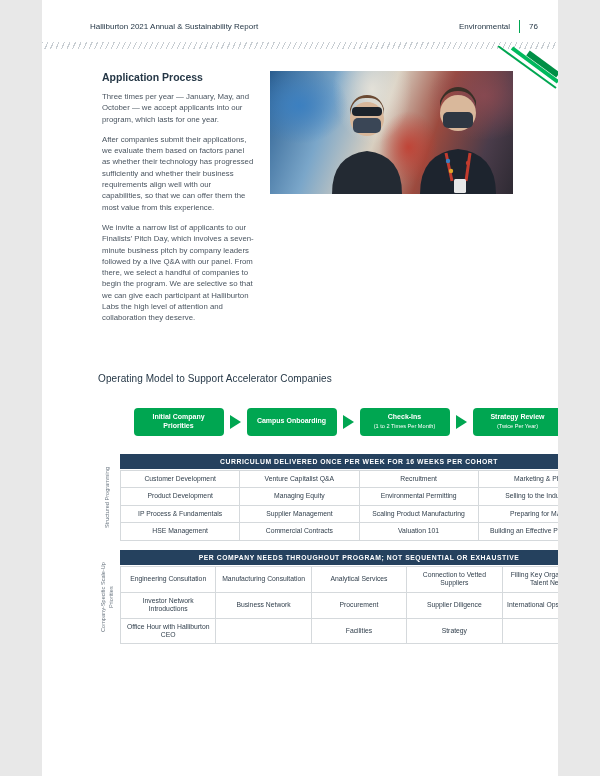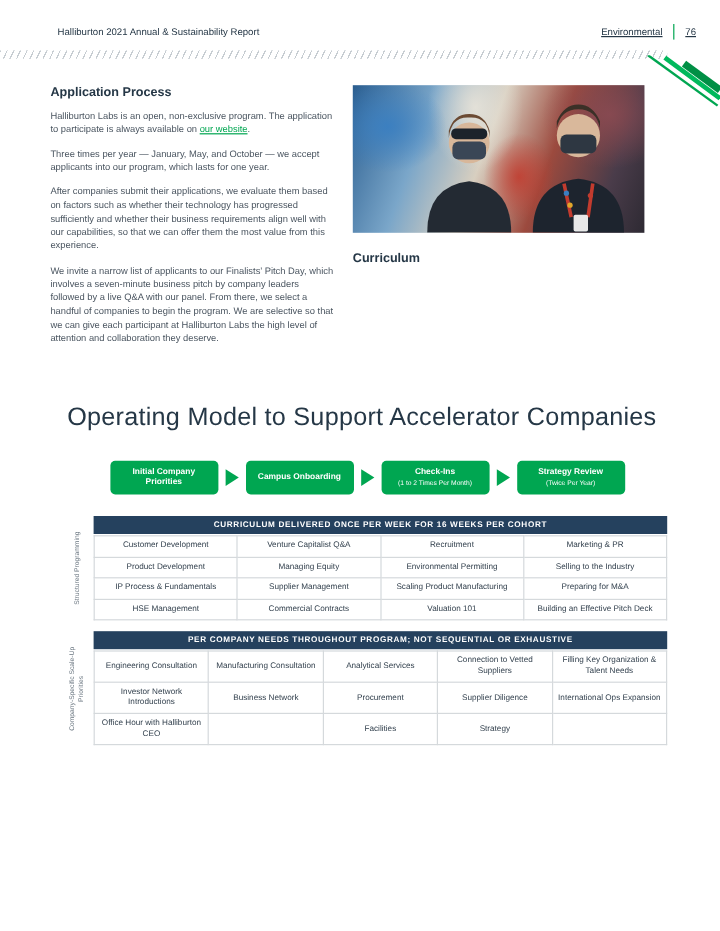--- a/index.html
+++ b/index.html
@@ -7,55 +7,55 @@
     --navy:#253746;
     --table-header-bg:#25415E;
     --link:#00A651;
     --body-text:#4A5560;
     --border:#D5D9DC;
   }
   *{box-sizing:border-box;margin:0;padding:0;}
   html,body{background:#e8e8e8;}
   body{font-family:"Liberation Sans",sans-serif;}
   .page{
-    position:relative;width:600px;height:776px;margin:0 auto;background:#fff;
+    position:relative;width:516px;height:776px;margin:0 auto;background:#fff;
     overflow:hidden;color:var(--body-text);
   }
   
   .header{
     display:flex;justify-content:space-between;align-items:center;
     padding:20px 20px 9px 48px;font-size:8px;color:var(--navy);
   }
-  .header-right{display:flex;align-items:center;gap:9px;text-decoration:underline;}
+  .header-right{display:flex;align-items:center;gap:9px;}
   .page-sep{width:1px;height:13px;background:var(--green);}
   .hatch{
     width:556px;height:7px;
     background:repeating-linear-gradient(115deg,#c7cdd2 0 1px,transparent 1px 5px);
   }
   .corner-decor{position:absolute;top:46px;right:0;width:62px;height:52px;}
   
-  .columns{display:flex;gap:16px;padding:22px 45px 0 42px;}
+  .columns{display:flex;gap:16px;padding:22px 45px 0 60px;}
   .col-left{width:236px;}
   .col-right{width:245px;}
   h2.sec{font-size:10.5px;font-weight:bold;color:var(--navy);margin-bottom:8px;}
   .col-left p,.col-right p{font-size:7.8px;line-height:1.45;margin-bottom:9px;color:var(--body-text);}
   a.link{color:var(--link);text-decoration:underline;cursor:pointer;}
   
   .photo{
     position:relative;width:243px;height:123px;margin-bottom:15px;overflow:hidden;
     background:
       radial-gradient(70px 55px at 12% 28%, rgba(58,127,193,.95) 0%, transparent 70%),
       radial-gradient(55px 75px at 42% 15%, rgba(232,228,218,.9) 0%, transparent 72%),
       radial-gradient(42px 52px at 57% 62%, rgba(194,59,46,.85) 0%, transparent 70%),
       radial-gradient(75px 60px at 88% 20%, rgba(138,74,82,.9) 0%, transparent 75%),
       linear-gradient(110deg,#2a5d8f 0%,#7aa6c9 25%,#d8cfc0 45%,#9c4a3e 65%,#4a3c4a 85%,#2e2a33 100%);
   }
   .photo svg{position:absolute;inset:0;}
   
-  .om-title{font-size:21px;font-weight:500;color:var(--navy);margin:40px 0 0 56px;letter-spacing:.01em;}
+  .om-title{font-size:10px;font-weight:500;color:var(--navy);margin:40px 0 0 56px;letter-spacing:.01em;}
   .flow{display:flex;align-items:center;justify-content:center;gap:6px;margin:24px 0 0 36px;width:540px;}
   .flow-step{
     width:90px;min-height:28px;background:var(--green);border-radius:4px;color:#fff;
     display:flex;flex-direction:column;align-items:center;justify-content:center;
     text-align:center;padding:3px 5px;
   }
   .flow-label{font-size:7px;font-weight:bold;line-height:1.25;}
   .flow-sub{font-size:5.6px;line-height:1.2;margin-top:1px;}
   .flow-arrow{width:0;height:0;border-top:7px solid transparent;border-bottom:7px solid transparent;border-left:11px solid var(--green);}
   
@@ -95,23 +95,22 @@
   <svg class="corner-decor" viewBox="0 0 62 52">
     <line x1="2" y1="0" x2="60" y2="42" stroke="#00A651" stroke-width="2"></line>
     <line x1="16" y1="2" x2="62" y2="36" stroke="#00B95C" stroke-width="4"></line>
     <line x1="32" y1="7" x2="62" y2="29" stroke="#008F45" stroke-width="6"></line>
   </svg>
 
   <div class="columns">
 
     <div class="col-left">
       <h2 class="sec">Application Process</h2>
-      <p><span>Halliburton Labs is an open, non-exclusive program. The application to participate is always available on </span><a class="link" href="#">our website</a><span>.</span></p>
       <p>Three times per year — January, May, and October — we accept applicants into our program, which lasts for one year.</p>
-      <p>After companies submit their applications, we evaluate them based on factors such as whether their technology has progressed sufficiently and whether their business requirements align well with our capabilities, so that we can offer them the most value from this experience.</p>
+      <p>After companies submit their applications, we evaluate them based on factors panel as whether their technology has progressed sufficiently and whether their business requirements align well with our capabilities, so that we can offer them the most value from this experience.</p>
       <p>We invite a narrow list of applicants to our Finalists’ Pitch Day, which involves a seven-minute business pitch by company leaders followed by a live Q&amp;A with our panel. From there, we select a handful of companies to begin the program. We are selective so that we can give each participant at Halliburton Labs the high level of attention and collaboration they deserve.</p>
     </div>
 
     <div class="col-right">
       <div class="photo">
         <svg viewBox="0 0 243 123">
 
           <path d="M62 123 Q62 84 97 80 Q132 84 132 123 Z" fill="#232A33"></path>
           <circle cx="97" cy="48" r="17" fill="#D8B79A"></circle>
           <path d="M80 44 Q82 26 97 27 Q113 26 114 44 L114 38 Q110 24 97 24 Q84 24 80 38 Z" fill="#6B4A33"></path>
@@ -122,21 +121,20 @@
           <circle cx="188" cy="42" r="18" fill="#D9B89B"></circle>
           <path d="M170 36 Q173 20 188 20 Q203 20 206 36 L206 30 Q200 16 188 16 Q176 16 170 30 Z" fill="#3A3027"></path>
           <rect x="173" y="41" width="30" height="16" rx="5" fill="#2E3742"></rect>
           <path d="M176 82 L182 110 M200 82 L196 110" stroke="#C23B2E" stroke-width="3" fill="none"></path>
           <circle cx="178" cy="90" r="2.2" fill="#3A7FC1"></circle>
           <circle cx="181" cy="100" r="2.2" fill="#E0A62B"></circle>
           <circle cx="198" cy="92" r="2.2" fill="#C23B2E"></circle>
           <rect x="184" y="108" width="12" height="14" rx="1.5" fill="#E8E8E8"></rect>
         </svg>
       </div>
-      <h2 class="sec">Curriculum</h2>
     </div>
   </div>
 
   <h1 class="om-title">Operating Model to Support Accelerator Companies</h1>
 
   <div class="flow">
       <div class="flow-step">
         <div class="flow-label">Initial Company Priorities</div>
       </div>
       <div class="flow-arrow"></div>

